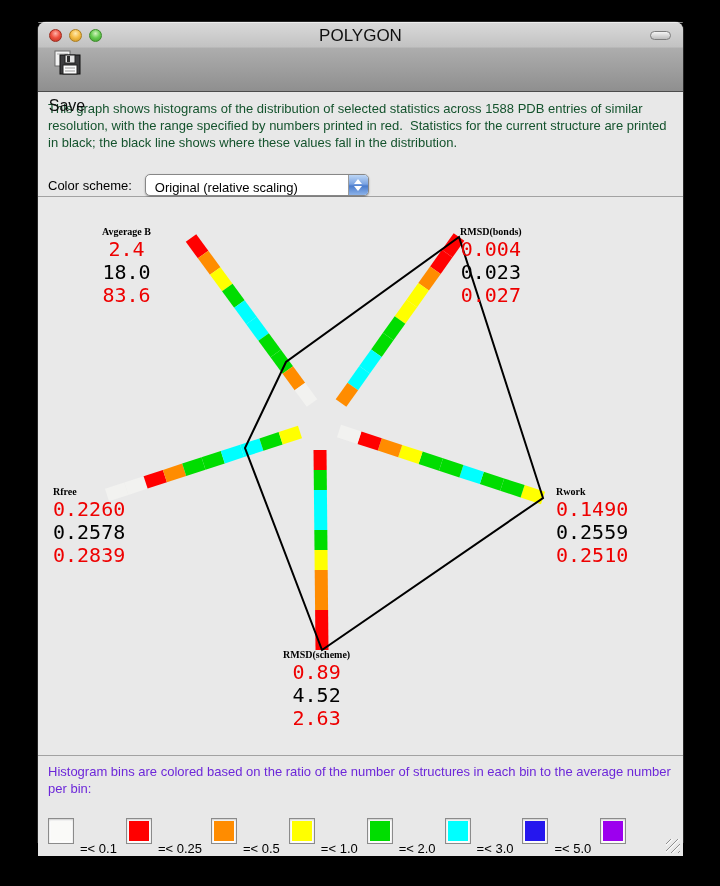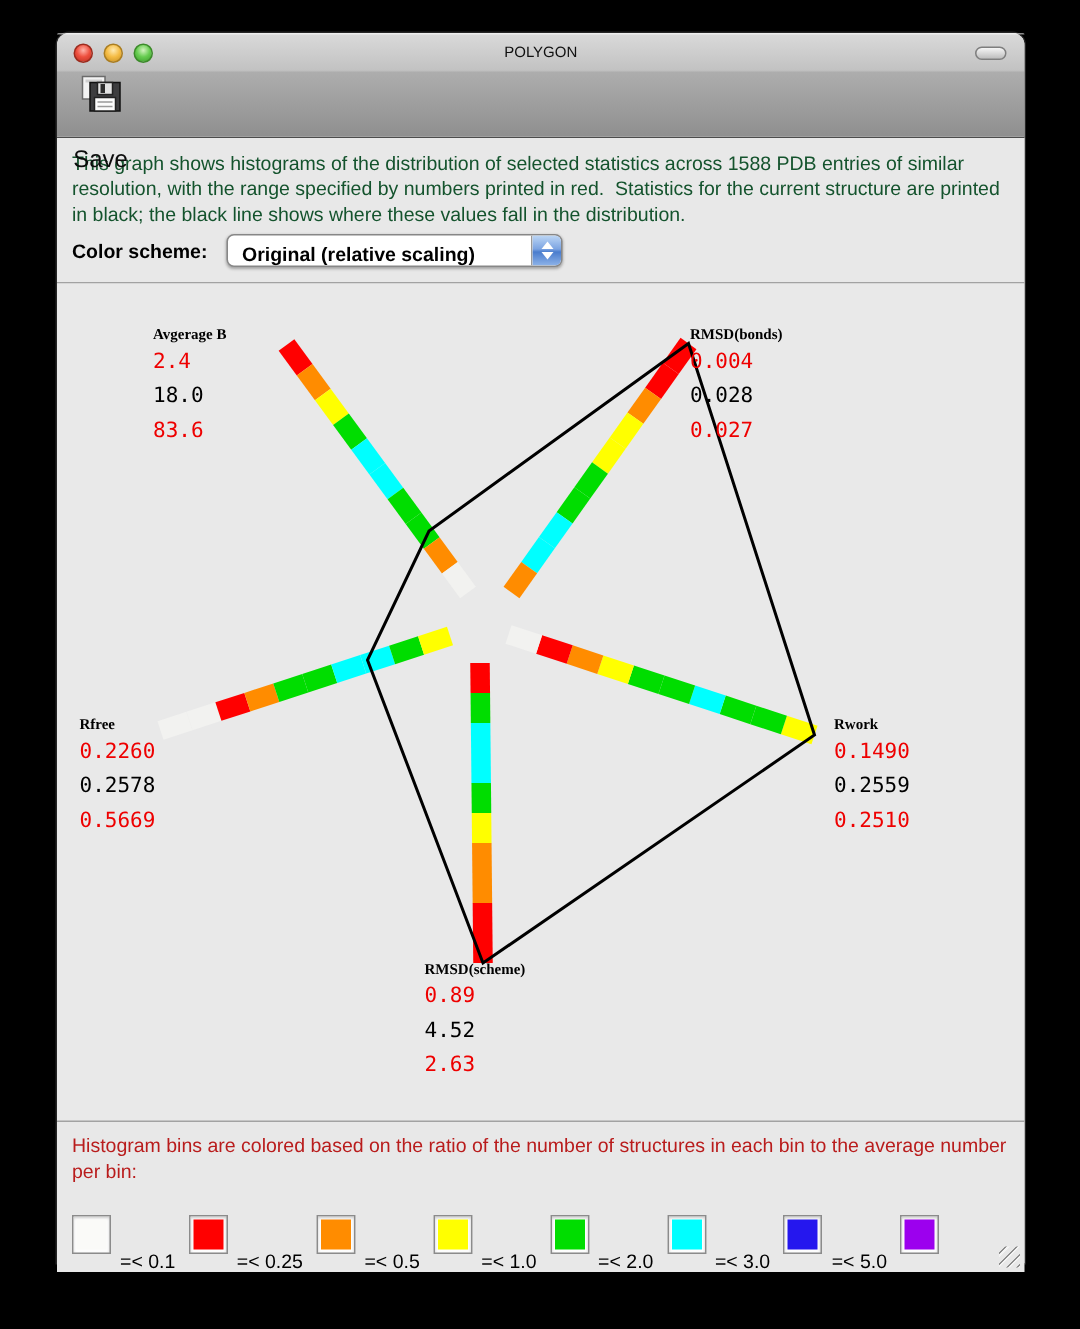--- a/index.html
+++ b/index.html
@@ -24,68 +24,68 @@
     background:rgba(255,255,255,.55); border-radius:8px 8px 0 0;
   }
   .titlebar { height:26px; position:relative; }
   .traffic { position:absolute; left:11px; top:7px; display:flex; gap:7px; }
   .light { width:13px; height:13px; border-radius:50%; box-sizing:border-box; }
   .light.red   { background:radial-gradient(circle at 50% 32%, #ffb3a9 0%, #ee4f3e 48%, #b93123 100%); border:1px solid #9c2b1e; }
   .light.yellow{ background:radial-gradient(circle at 50% 32%, #ffeab0 0%, #f5bc44 48%, #c58f22 100%); border:1px solid #aa7d21; }
   .light.green { background:radial-gradient(circle at 50% 32%, #d2f3be 0%, #66cc50 48%, #3c9a2b 100%); border:1px solid #3c8a2a; }
   .title {
     position:absolute; left:0; right:0; top:0; height:26px; line-height:27px;
-    text-align:center; font-size:10px; color:#101010;
+    text-align:center; font-size:17px; color:#101010;
   }
   .pill {
     position:absolute; right:12px; top:9px; width:21px; height:9px; border-radius:5px;
     background:linear-gradient(#f5f5f5,#bdbdbd); border:1px solid #7e7e7e; box-sizing:border-box;
   }
   .toolbar { position:absolute; left:0; top:26px; height:43px; display:flex; }
   .save-btn {
     margin-left:7px; margin-top:1px; width:44px; display:flex; flex-direction:column;
     align-items:center; cursor:default;
   }
   .save-label { font-size:16px; color:#0c0c0c; margin-top:17px;text-align:center; }
   
   .info {
     flex:0 0 97px; box-sizing:border-box; padding:8px 10px 0 10px;
     background:#e8e8e8; border-bottom:1px solid #a2a2a2;
   }
   .desc { font-size:13px; line-height:17px; color:#14532d; width:632px; white-space:pre-wrap; }
-  .scheme-row { margin-top:5px; display:flex; align-items:center;font-weight:bold; }
+  .scheme-row { margin-top:23px; display:flex; align-items:center; }
   .scheme-label { font-size:13px; color:#000; }
   .popup {
     margin-left:13px; width:224px; height:22px; box-sizing:border-box;
     background:#fff; border:1px solid #878787; border-radius:5px;
     box-shadow:0 1px 2px rgba(0,0,0,.3); display:flex; align-items:flex-end; cursor:default;
   }
   .popup-text { flex:1; font-size:13px; padding-left:9px; color:#000; white-space:nowrap; overflow:hidden; }
   .popup-stepper {
     width:19px; align-self:stretch; border-radius:0 4px 4px 0;
     background:linear-gradient(180deg,#bcd6f5 0%,#7ca4e2 45%,#4a7ccd 55%,#8cb2e8 100%);
     display:flex; flex-direction:column; align-items:center; justify-content:center; gap:2px;
     border-left:1px solid #9a9a9a;
   }
   .tri-up   { width:0; height:0; border-left:4px solid transparent; border-right:4px solid transparent; border-bottom:5px solid #fff; }
   .tri-down { width:0; height:0; border-left:4px solid transparent; border-right:4px solid transparent; border-top:5px solid #fff; }
   
   .plot { position:relative; flex:0 0 558px; background:#e9e9e9; overflow:hidden; }
   .plot svg { position:absolute; left:0; top:0; }
   .stat { position:absolute; }
   .stat-label { font-family:"Liberation Serif", serif; font-weight:bold; font-size:10px; color:#000; white-space:nowrap; }
-  .stat-line { font-family:"DejaVu Sans Mono", monospace; font-size:14px; line-height:22px; margin-top:1px; white-space:nowrap; }
+  .stat-line { font-family:"DejaVu Sans Mono", monospace; font-size:20px; line-height:22px; margin-top:1px; white-space:nowrap;text-align:center; }
   .stat-line.red { color:#ee0000; }
   .stat-line.black { color:#000; }
   
   .legend-sec {
     flex:1; border-top:1px solid #a2a2a2; background:#e8e8e8;
     padding:7px 10px 0 10px; position:relative; box-sizing:border-box;
   }
-  .legend-text { font-size:13px; line-height:17px; color:#b91c1c; width:636px; }
+  .legend-text { font-size:13px; line-height:17px; color:#6d28d9; width:636px; }
   .legend-row { display:flex; align-items:center; margin-top:8px; }
   .bin-well {
     width:20px; height:20px; padding:2px; background:#fdfdfd;
     border:1px solid #8b8b8b; margin-right:6px; flex:0 0 auto;
     box-shadow:inset 0 1px 2px rgba(0,0,0,.2);
   }
   .bin-color { display:block; width:100%; height:100%; }
   .bin-label { font-size:13px; color:#000; margin-right:9px; white-space:nowrap;margin-top:36px; }
   .resize-grip {
     position:absolute; right:3px; bottom:3px; width:14px; height:14px;
@@ -197,28 +197,28 @@
     <div id="stat-layer">
         <div class="stat" style="left: 64px; top: 29px;">
           <div class="stat-label">Avgerage B</div>
           <div class="stat-line red">2.4</div>
           <div class="stat-line black">18.0</div>
           <div class="stat-line red">83.6</div>
         </div>
         <div class="stat" style="left: 422px; top: 29px;">
           <div class="stat-label">RMSD(bonds)</div>
           <div class="stat-line red">0.004</div>
-          <div class="stat-line black">0.028</div>
+          <div class="stat-line black">0.023</div>
           <div class="stat-line red">0.027</div>
         </div>
         <div class="stat" style="left: 15px; top: 289px;">
           <div class="stat-label">Rfree</div>
           <div class="stat-line red">0.2260</div>
           <div class="stat-line black">0.2578</div>
-          <div class="stat-line red">0.5669</div>
+          <div class="stat-line red">0.2839</div>
         </div>
         <div class="stat" style="left: 518px; top: 289px;">
           <div class="stat-label">Rwork</div>
           <div class="stat-line red">0.1490</div>
           <div class="stat-line black">0.2559</div>
           <div class="stat-line red">0.2510</div>
         </div>
         <div class="stat" style="left: 245px; top: 452px;">
           <div class="stat-label">RMSD(scheme)</div>
           <div class="stat-line red">0.89</div>

